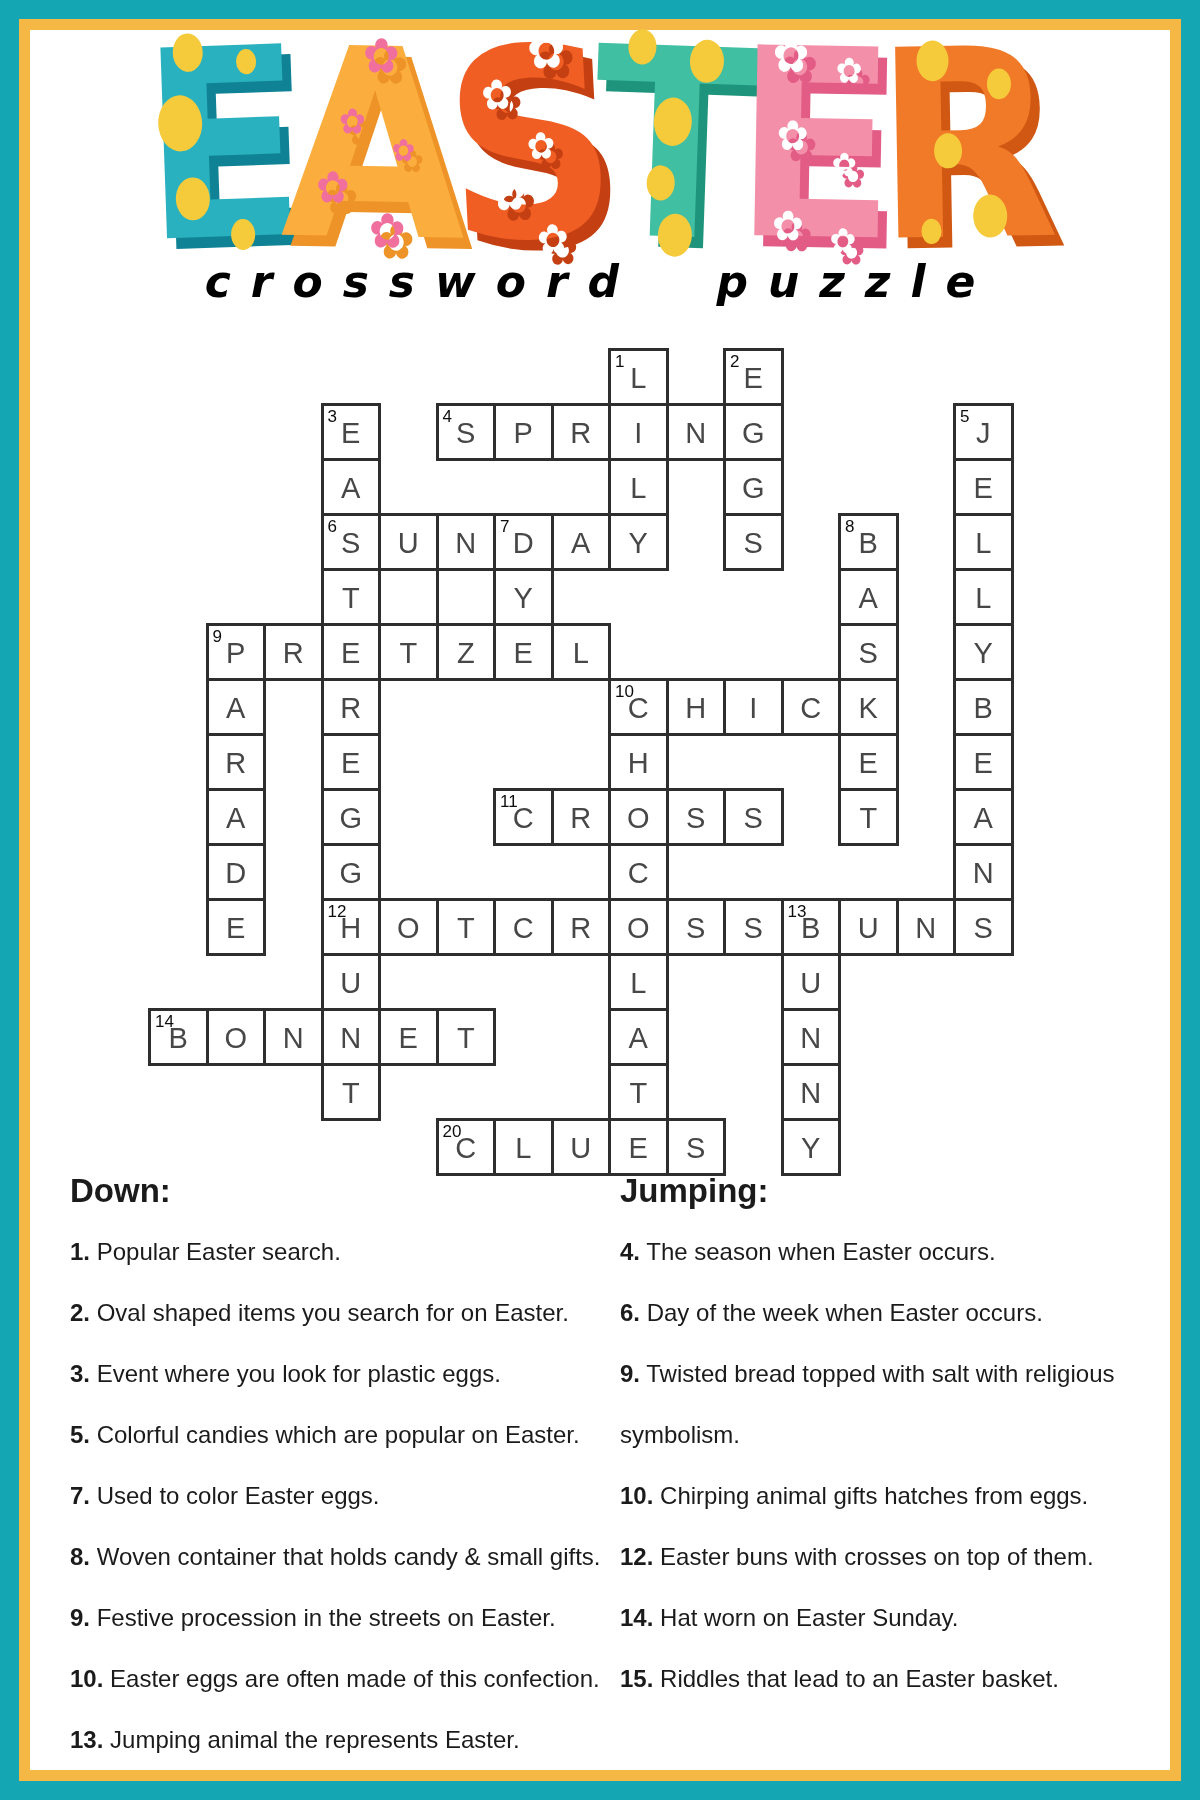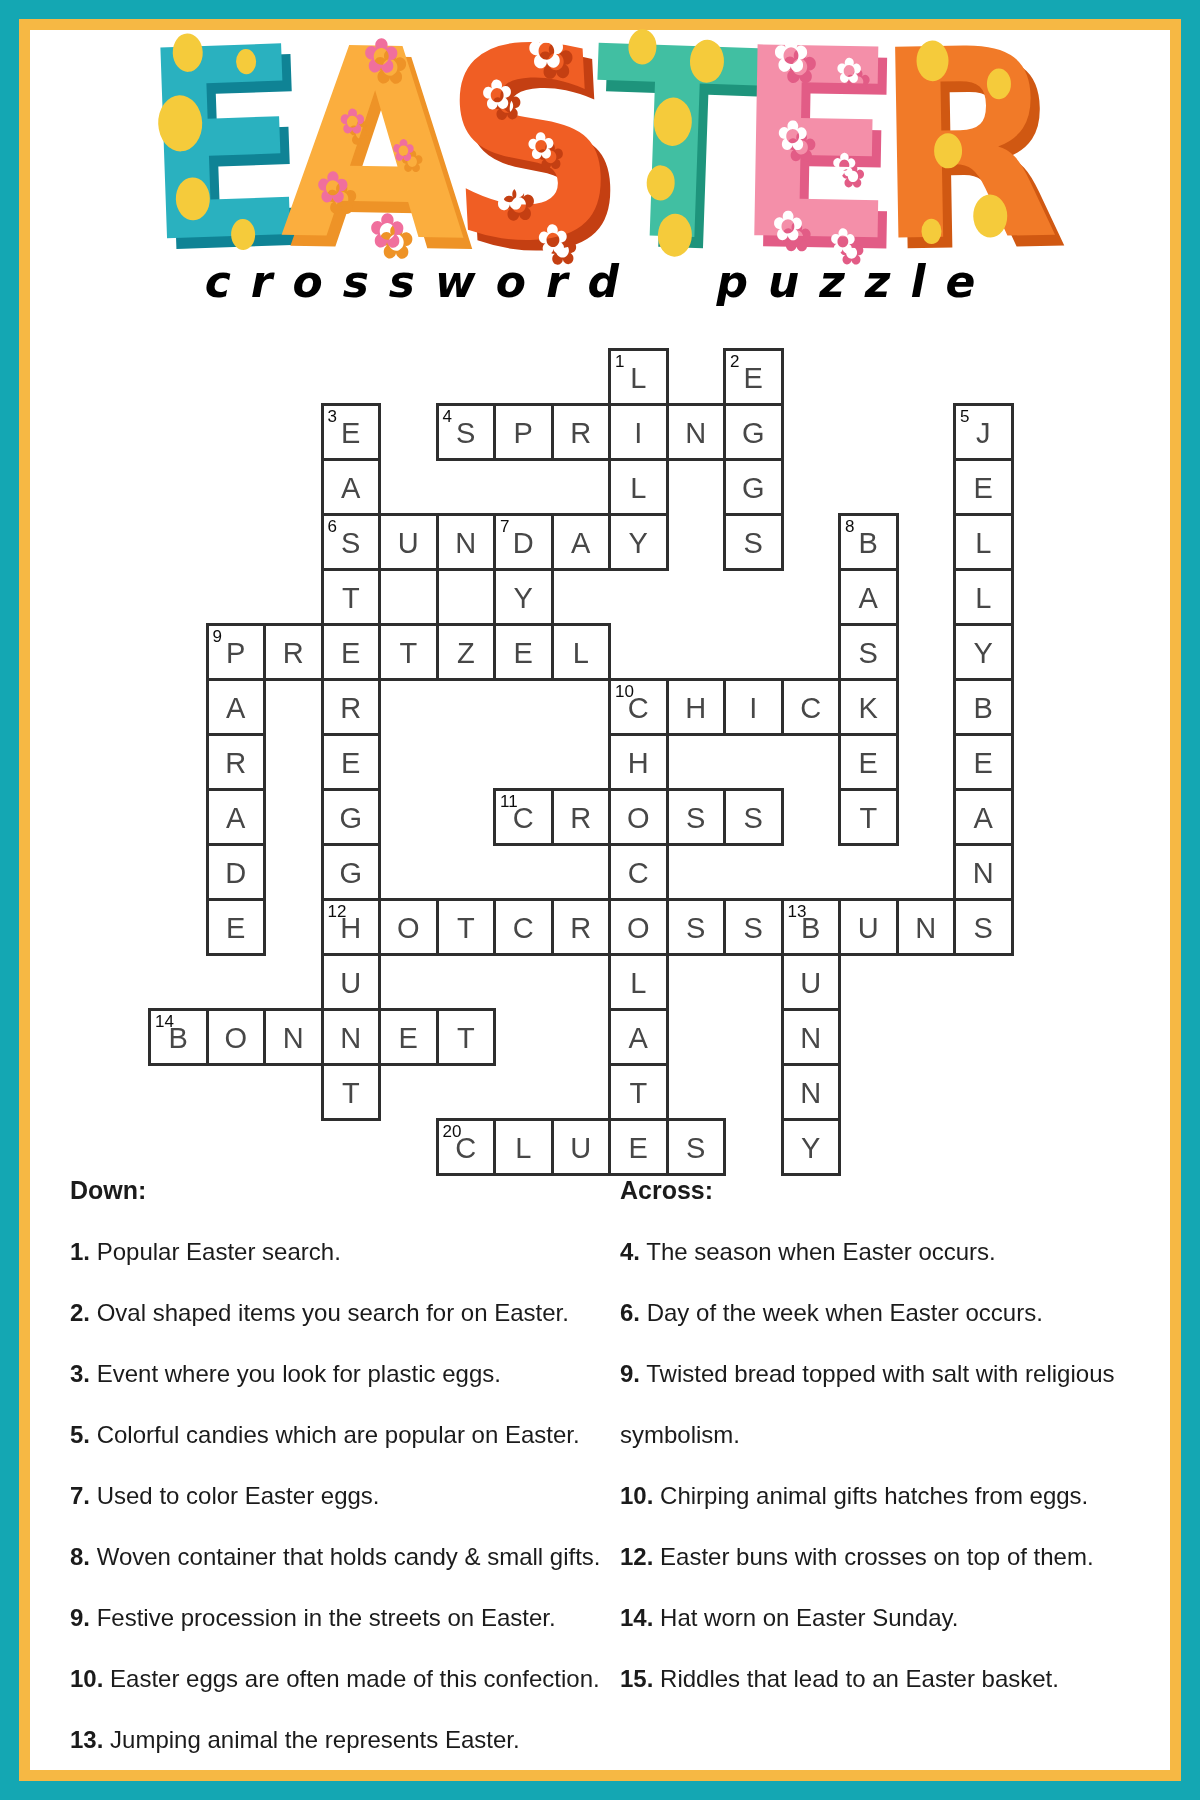--- a/index.html
+++ b/index.html
@@ -24,21 +24,21 @@
 
   
   .grid{position:absolute;left:148px;top:348px;width:866px;height:829px;}
   .cell{position:absolute;box-sizing:border-box;background:#ffffff;border:3px solid #2e2e2e;}
   .clet{position:absolute;left:0;right:0;top:50%;transform:translateY(-46%);text-align:center;
         font-size:29px;color:#474747;font-family:"Liberation Sans",sans-serif;}
   .cnum{position:absolute;left:4px;top:1px;font-size:17px;color:#0d0d0d;}
 
   
   .col{position:absolute;top:1160px;color:#1b1b1b;font-size:24px;line-height:61px;}
-  .col .h{font-weight:bold;font-size:25px;}
+  .col .h{font-weight:bold;font-size:33px;}
   .col p{margin:0;}
   .col p b{font-weight:bold;}
   .down-col{left:70px;width:560px;}
   .down-col p{white-space:nowrap;}
   .across-col{left:620px;width:548px;}
 </style>
 </head>
 <body>
 
 <div class="sheet">
@@ -370,21 +370,21 @@
         <p class="clue"><b>5.</b> <span> Colorful candies which are popular on Easter.</span></p>
         <p class="clue"><b>7.</b> <span> Used to color Easter eggs.</span></p>
         <p class="clue"><b>8.</b> <span> Woven container that holds candy &amp; small gifts.</span></p>
         <p class="clue"><b>9.</b> <span> Festive procession in the streets on Easter.</span></p>
         <p class="clue"><b>10.</b> <span> Easter eggs are often made of this confection.</span></p>
         <p class="clue"><b>13.</b> <span> Jumping animal the represents Easter.</span></p>
       </div>
   </div>
 
   <div class="col across-col">
-    <div class="h">Across:</div>
+    <div class="h">Jumping:</div>
     <div id="across-list">
         <p class="clue"><b>4.</b> <span> The season when Easter occurs.</span></p>
         <p class="clue"><b>6.</b> <span> Day of the week when Easter occurs.</span></p>
         <p class="clue"><b>9.</b> <span> Twisted bread topped with salt with religious symbolism.</span></p>
         <p class="clue"><b>10.</b> <span> Chirping animal gifts hatches from eggs.</span></p>
         <p class="clue"><b>12.</b> <span> Easter buns with crosses on top of them.</span></p>
         <p class="clue"><b>14.</b> <span> Hat worn on Easter Sunday.</span></p>
         <p class="clue"><b>15.</b> <span> Riddles that lead to an Easter basket.</span></p>
       </div>
   </div>

